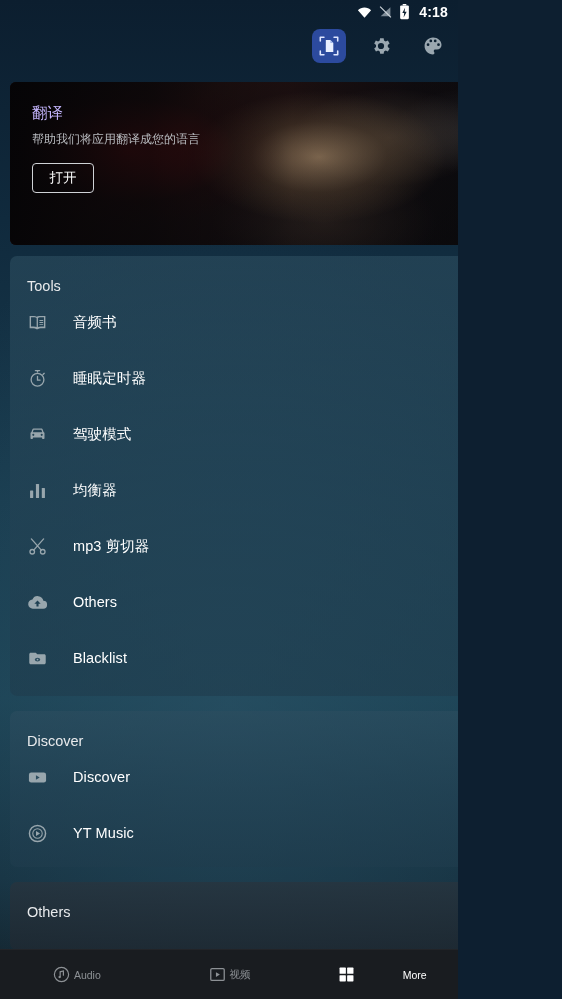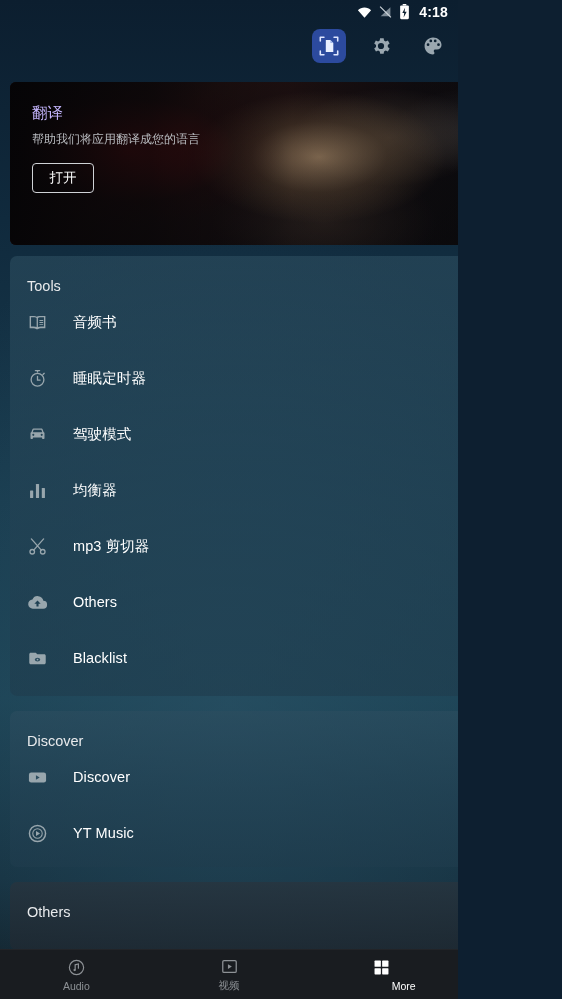--- a/index.html
+++ b/index.html
@@ -127,21 +127,21 @@
 
   
   .bottomnav {
     position:absolute; left:0; right:0; bottom:0; height:50px;
     background:#191c20;
     display:flex; align-items:center;
     border-top:1px solid rgba(255,255,255,0.04);
   }
   .nav-item {
     flex:1; height:100%;
-    display:flex; flex-direction:column;
+    display:flex; flex-direction:row;
     align-items:center; justify-content:center; gap:3px;
     cursor:pointer;
   }
   .nav-item .nlbl { font-size:10.5px; color:#8d9195; }
   .nav-item .nico { color:#8d9195; display:flex; }
   .nav-item.active .nlbl { color:#ffffff; font-weight:normal;padding-left:44px; }
   .nav-item.active .nico { color:#ffffff; }
 </style>
 </head>
 <body>

